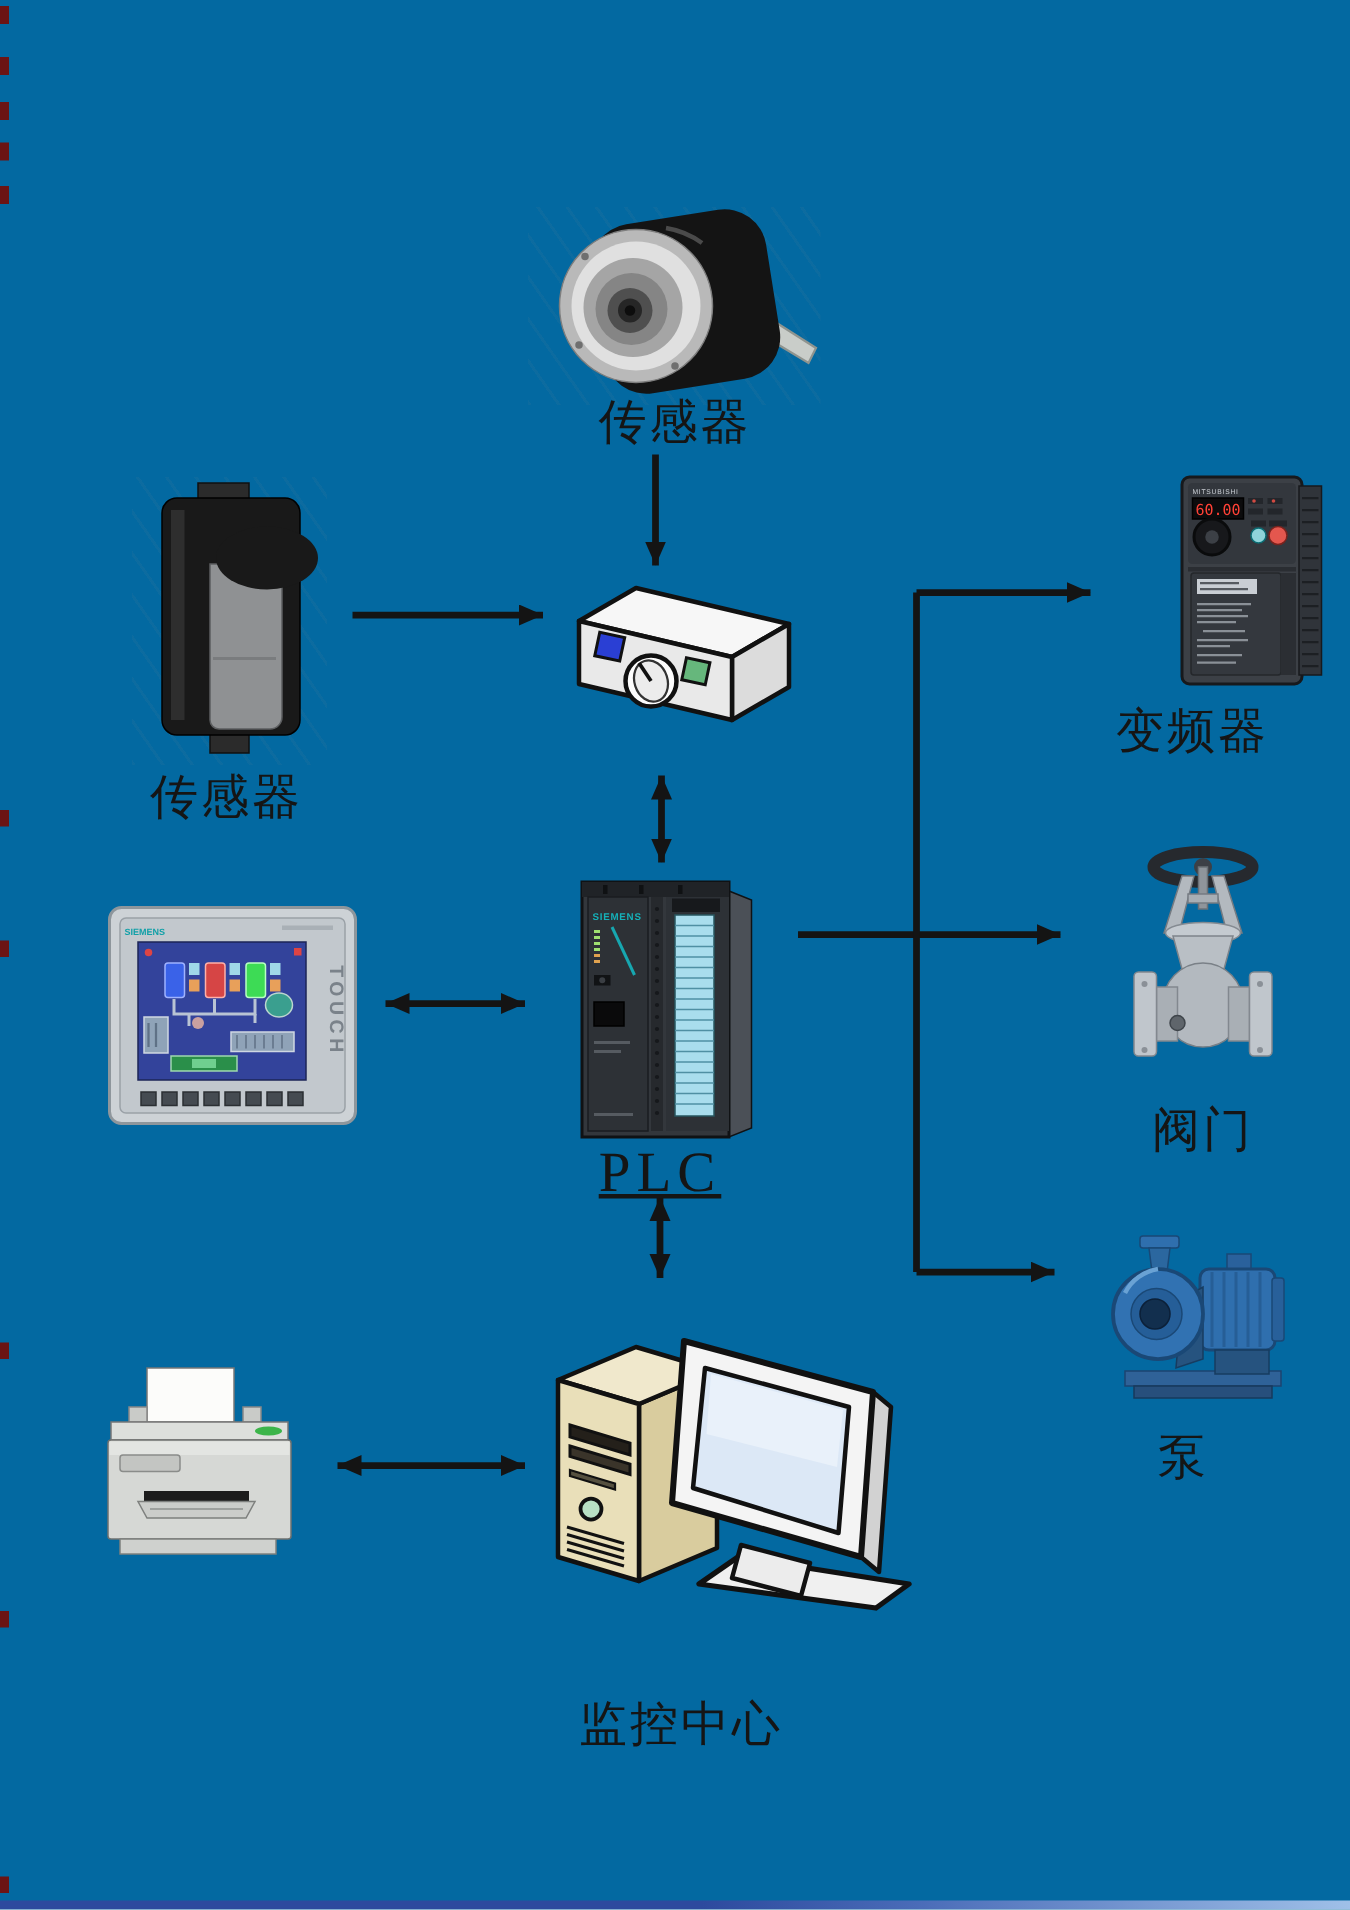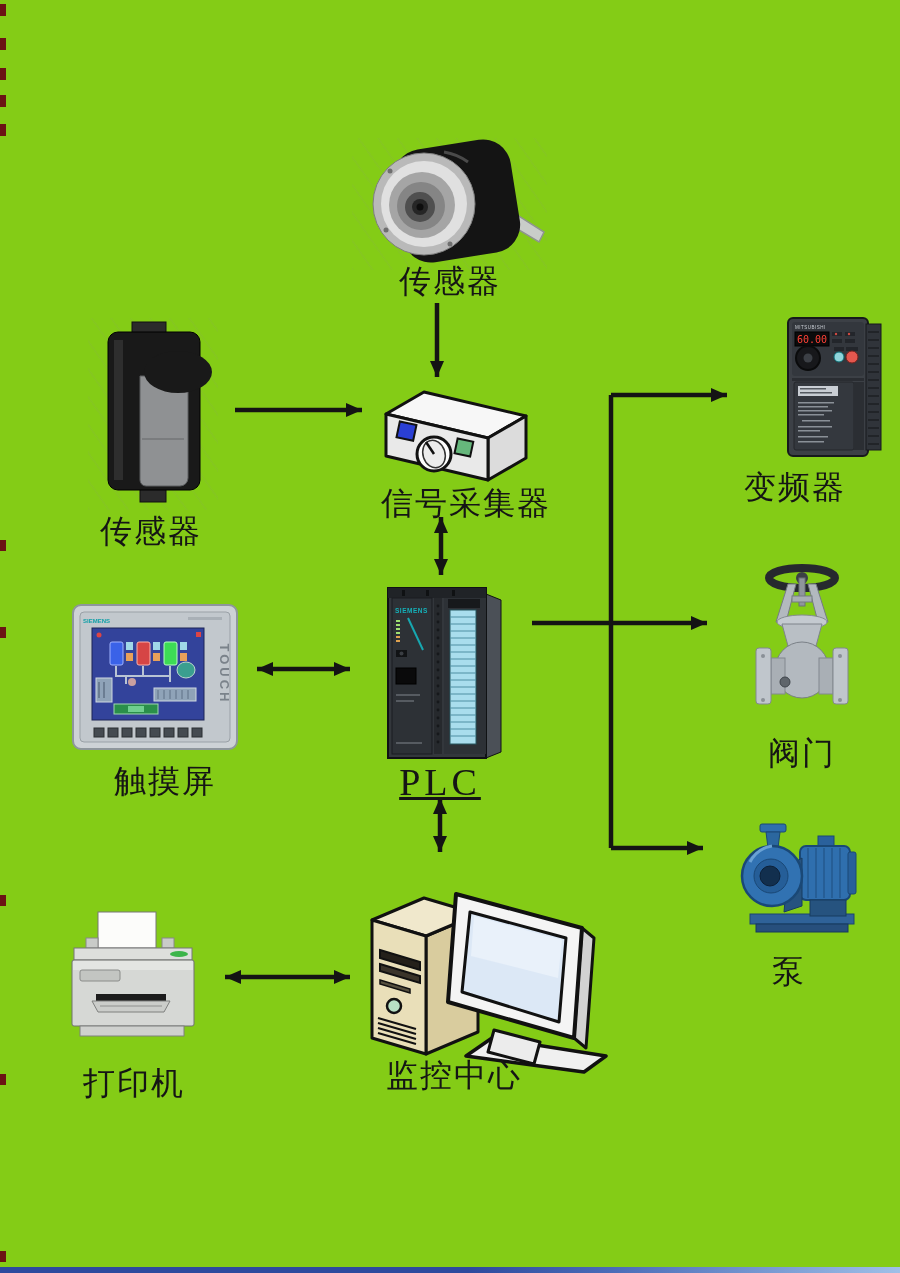--- a/index.html
+++ b/index.html
@@ -1,17 +1,17 @@
 <!DOCTYPE html>
 <html><head>
 <meta charset="utf-8">
 <style>
   html,body{margin:0;padding:0;background:#ffffff;}
   .canvas{
-    position:relative;width:900px;height:1273px;background:#84cc16;overflow:hidden;
+    position:relative;width:900px;height:1273px;background:#0369a1;overflow:hidden;
     font-family:"Liberation Serif","DejaVu Serif",serif;
   }
   .arrows{position:absolute;left:0;top:0;width:900px;height:1273px;pointer-events:none;}
   .art{position:absolute;}
   .wm{background:repeating-linear-gradient(55deg, rgba(140,140,140,0.07) 0 2px, rgba(255,255,255,0) 2px 16px);}
   .node-label{
     position:absolute;width:220px;text-align:center;font-size:32px;color:#151515;
     letter-spacing:2px;font-weight:400;white-space:nowrap;
   }
   .plc-label{font-size:38px;letter-spacing:4px;}
@@ -88,21 +88,20 @@
         <polygon points="120,70 158,48 158,90 120,112" fill="#dcdcdc"></polygon>
         <polygon points="18,46 120,70 120,112 18,88" fill="#e9e9e9"></polygon>
       </g>
       <rect x="30" y="55" width="17" height="16" fill="#2a3fd4" stroke="#111" stroke-width="2" transform="rotate(12 38 63)"></rect>
       <rect x="88" y="72" width="16" height="15" fill="#66b77c" stroke="#111" stroke-width="2" transform="rotate(12 96 79)"></rect>
       <circle cx="66" cy="86" r="17" fill="#fdfdfd" stroke="#111" stroke-width="3"></circle>
       <ellipse cx="66" cy="86" rx="11" ry="14" fill="#ececec" stroke="#333" stroke-width="1.5" transform="rotate(-18 66 86)"></ellipse>
       <line x1="66" y1="86" x2="58" y2="74" stroke="#111" stroke-width="2.5"></line>
     </svg>
   </div>
-  <div class="node-label" style="left:356px;top:482px;">信号采集器</div>
 
   <div class="art" style="left:382px;top:582px;width:125px;height:185px;">
     <svg width="125" height="185" viewBox="0 0 125 185">
       <polygon points="104,12 119,18 119,170 104,176" fill="#4b5057" stroke="#101214"></polygon>
       <rect x="6" y="6" width="98" height="170" fill="#33373c" stroke="#101214" stroke-width="2"></rect>
       <rect x="6" y="6" width="98" height="10" fill="#202327"></rect>
       <rect x="20" y="8" width="3" height="6" fill="#0f1113"></rect>
         <rect x="44" y="8" width="3" height="6" fill="#0f1113"></rect>
         <rect x="70" y="8" width="3" height="6" fill="#0f1113"></rect>
       <rect x="10" y="16" width="40" height="156" fill="#2d3136" stroke="#1a1d20"></rect>
@@ -222,21 +221,20 @@
           <rect x="52" y="126" width="10" height="9" fill="#454b51" stroke="#2b2f33"></rect>
           <rect x="66" y="126" width="10" height="9" fill="#454b51" stroke="#2b2f33"></rect>
           <rect x="80" y="126" width="10" height="9" fill="#454b51" stroke="#2b2f33"></rect>
           <rect x="94" y="126" width="10" height="9" fill="#454b51" stroke="#2b2f33"></rect>
           <rect x="108" y="126" width="10" height="9" fill="#454b51" stroke="#2b2f33"></rect>
           <rect x="122" y="126" width="10" height="9" fill="#454b51" stroke="#2b2f33"></rect>
       </g>
       <text x="150" y="72" transform="rotate(90 150 72)" font-size="13" font-weight="bold" fill="#7a828a" font-family="Liberation Sans, sans-serif" letter-spacing="3" text-anchor="middle">TOUCH</text>
     </svg>
   </div>
-  <div class="node-label" style="left:55px;top:760px;">触摸屏</div>
 
   <div class="art" style="left:782px;top:314px;width:105px;height:148px;">
     <svg width="105" height="148" viewBox="0 0 105 148">
       <rect x="6" y="4" width="80" height="138" rx="5" fill="#3c4046" stroke="#17191c" stroke-width="2"></rect>
       <rect x="84" y="10" width="15" height="126" fill="#30343a" stroke="#17191c"></rect>
       <g stroke="#1c1f23" stroke-width="1.5">
         <line x1="86" y1="18" x2="97" y2="18"></line>
           <line x1="86" y1="26" x2="97" y2="26"></line>
           <line x1="86" y1="34" x2="97" y2="34"></line>
           <line x1="86" y1="42" x2="97" y2="42"></line>
@@ -354,21 +352,20 @@
       <ellipse cx="121" cy="46" rx="9" ry="3" fill="#3cb54a"></ellipse>
       <rect x="14" y="52" width="122" height="66" rx="2" fill="#d6d8d5" stroke="#707270"></rect>
       <rect x="15" y="53" width="120" height="9" fill="#e3e5e2"></rect>
       <rect x="22" y="62" width="40" height="11" rx="2" fill="#c3c5c2" stroke="#8a8c8a"></rect>
       <rect x="38" y="86" width="70" height="7" fill="#1c1c1c"></rect>
       <polygon points="34,93 112,93 106,104 40,104" fill="#cbcdca" stroke="#7e807e"></polygon>
       <line x1="42" y1="98" x2="104" y2="98" stroke="#8e908e"></line>
       <rect x="22" y="118" width="104" height="10" fill="#cfd1ce" stroke="#7e807e"></rect>
     </svg>
   </div>
-  <div class="node-label" style="left:24px;top:1062px;">打印机</div>
 
   <div class="art" style="left:344px;top:858px;width:270px;height:218px;">
     <svg width="270" height="218" viewBox="0 0 270 218">
       <g stroke="#111" stroke-width="3" stroke-linejoin="round">
         <polygon points="82,78 134,56 134,174 82,196" fill="#d9cc9e"></polygon>
         <polygon points="28,62 80,40 134,56 82,78" fill="#f0e8cc"></polygon>
         <polygon points="28,62 82,78 82,196 28,180" fill="#e9dfb9"></polygon>
       </g>
       <polygon points="36,92 76,104 76,112 36,100" fill="#24201a" stroke="#111" stroke-width="2"></polygon>
       <polygon points="36,106 76,118 76,125 36,113" fill="#3a342a" stroke="#111" stroke-width="2"></polygon>
@@ -381,21 +378,21 @@
           <line x1="34" y1="175" x2="72" y2="186"></line>
       </g>
       <polygon points="122,198 240,214 262,198 148,180" fill="#f0f0f0" stroke="#111" stroke-width="3.5" stroke-linejoin="round"></polygon>
       <polygon points="150,172 196,184 190,206 144,194" fill="#ececec" stroke="#111" stroke-width="3" stroke-linejoin="round"></polygon>
       <polygon points="238,70 250,80 242,190 230,180" fill="#d2d2d2" stroke="#111" stroke-width="3" stroke-linejoin="round"></polygon>
       <polygon points="112,36 238,70 230,180 104,144" fill="#f4f4f4" stroke="#111" stroke-width="4" stroke-linejoin="round"></polygon>
       <polygon points="126,54 222,80 215,164 118,134" fill="#dce8f6" stroke="#111" stroke-width="3" stroke-linejoin="round"></polygon>
       <polygon points="130,58 218,82 214,120 127,98" fill="#e9f1fa"></polygon>
     </svg>
   </div>
-  <div class="node-label" style="left:344px;top:1054px;">监控中心</div>
+  <div class="node-label" style="left:344px;top:1128px;">监控中心</div>
 
   <div class="edge-mark" style="top:4px;height:12px;"></div>
   <div class="edge-mark" style="top:38px;height:12px;"></div>
   <div class="edge-mark" style="top:68px;height:12px;"></div>
   <div class="edge-mark" style="top:95px;height:12px;"></div>
   <div class="edge-mark" style="top:124px;height:12px;"></div>
   <div class="edge-mark" style="top:540px;height:11px;"></div>
   <div class="edge-mark" style="top:627px;height:11px;"></div>
   <div class="edge-mark" style="top:895px;height:11px;"></div>
   <div class="edge-mark" style="top:1074px;height:11px;"></div>

